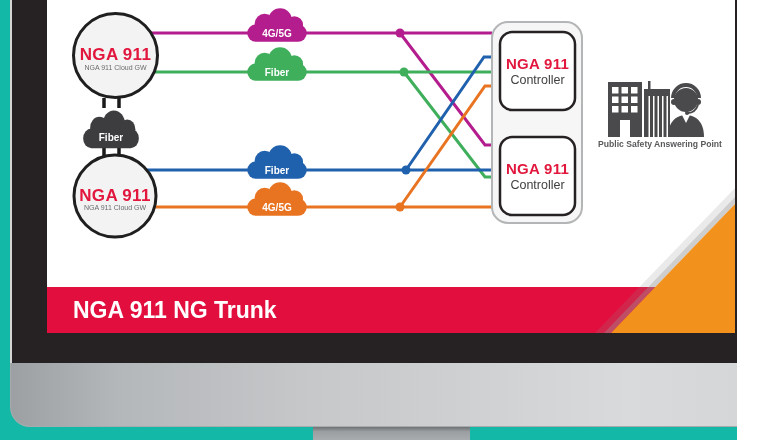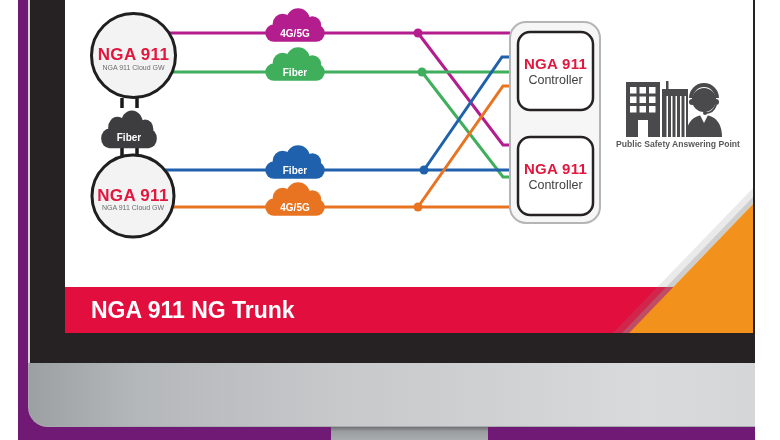--- a/index.html
+++ b/index.html
@@ -1,17 +1,17 @@
 <!DOCTYPE html>
 <html><head>
 <meta charset="utf-8">
 <style>
   html,body{margin:0;padding:0;background:#fff;}
-  #stage{position:relative;width:737px;height:440px;background:#701a75;overflow:hidden;
-         font-family:"Liberation Sans",sans-serif;margin-left:18px;}
+  #stage{position:relative;width:737px;height:440px;background:#14b8a6;overflow:hidden;
+         font-family:"Liberation Sans",sans-serif;}
   .bezel{position:absolute;left:10px;top:0;width:758px;height:363px;background:#262223;
          border-left:2px solid #d2d4d5;border-right:2px solid #d2d4d5;box-sizing:border-box;}
   .chin{position:absolute;left:10px;top:363px;width:756px;height:64px;box-sizing:border-box;
         background:linear-gradient(90deg,#9da0a2 0%,#b4b7b9 14%,#c6c8ca 40%,#cdcfd1 58%,#d8dadc 82%,#d3d5d7 100%);
         border:1px solid #a8abad;border-top:none;border-radius:0 0 20px 20px;}
   .stand{position:absolute;left:313px;top:427px;width:157px;height:13px;
          background:linear-gradient(#6f7274,#9b9ea0 35%,#a9acae);}
   .screen{position:absolute;left:47px;top:0;width:688px;height:333px;background:#ffffff;}
   svg text{font-family:"Liberation Sans",sans-serif;}
   .cloud-label{font-weight:bold;font-size:10px;fill:#ffffff;text-anchor:middle;}

